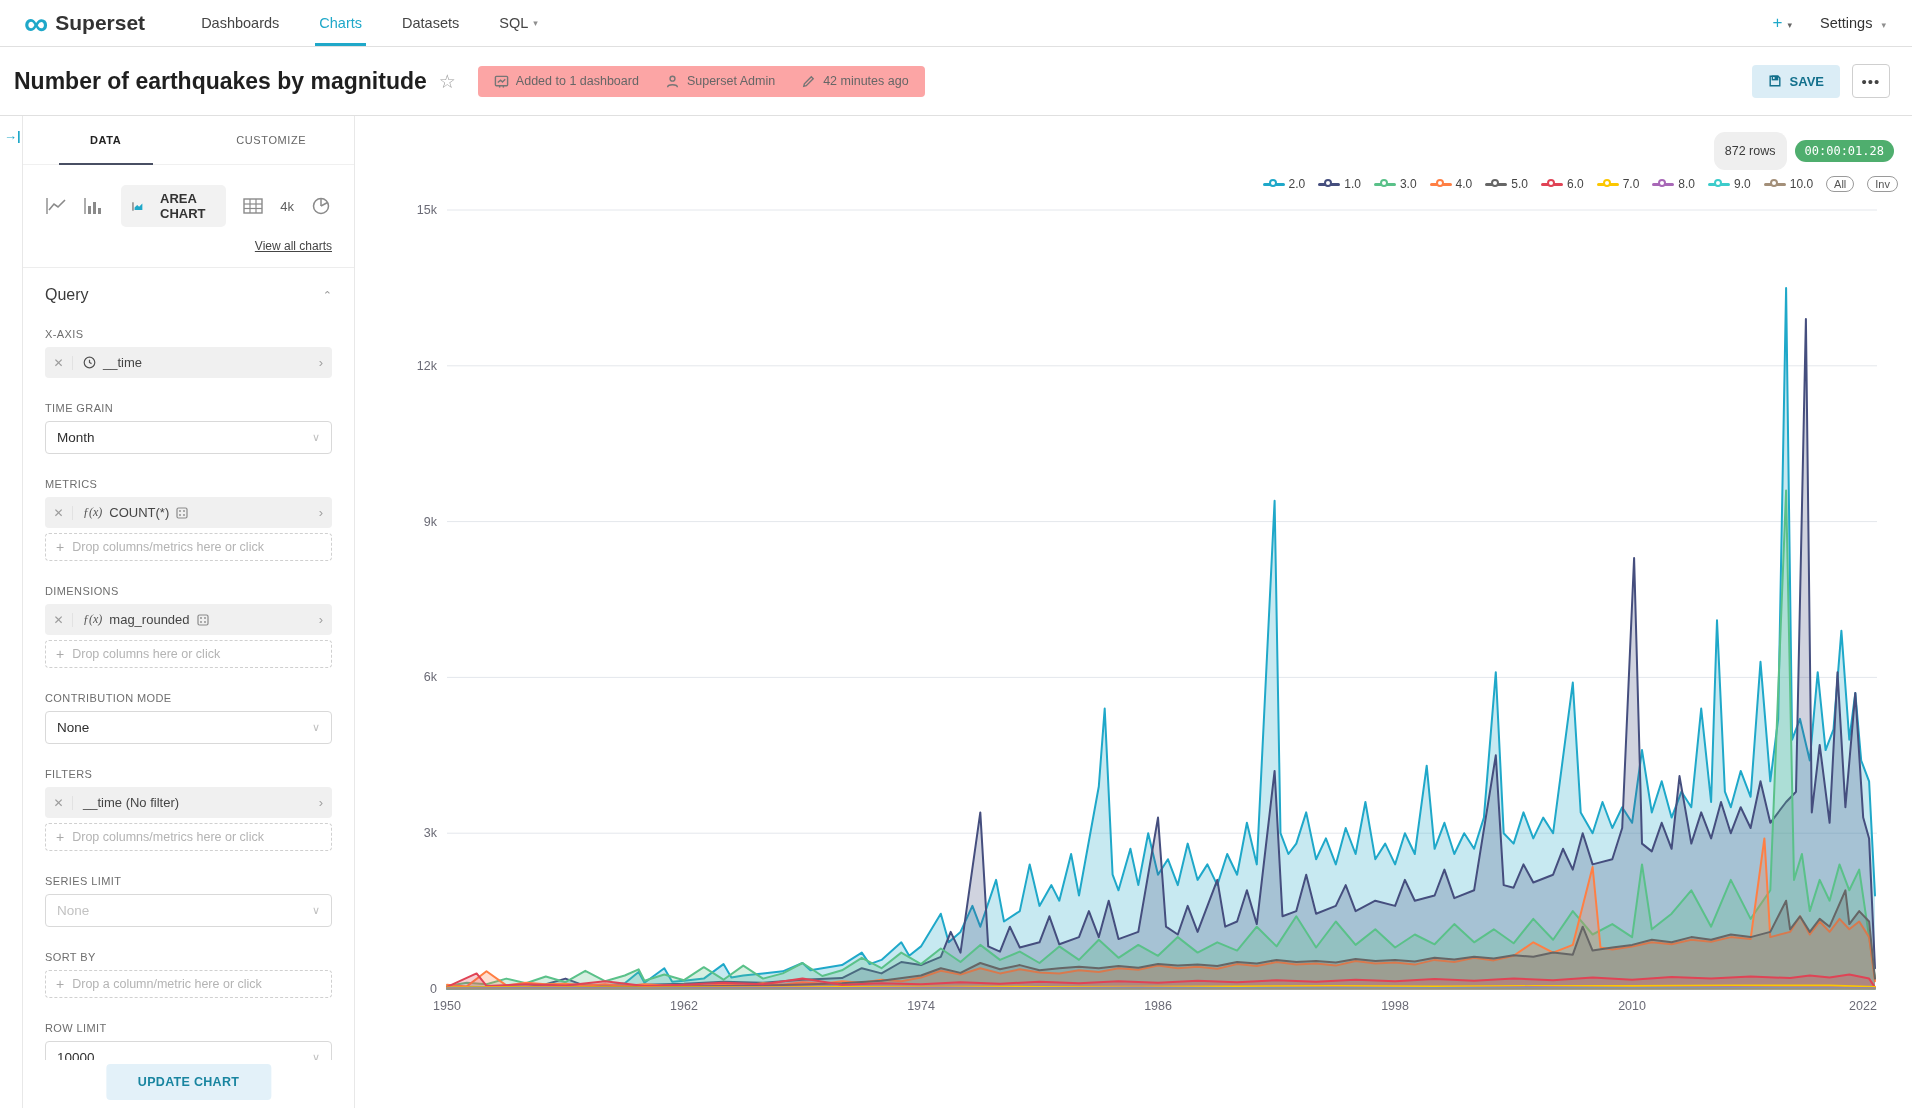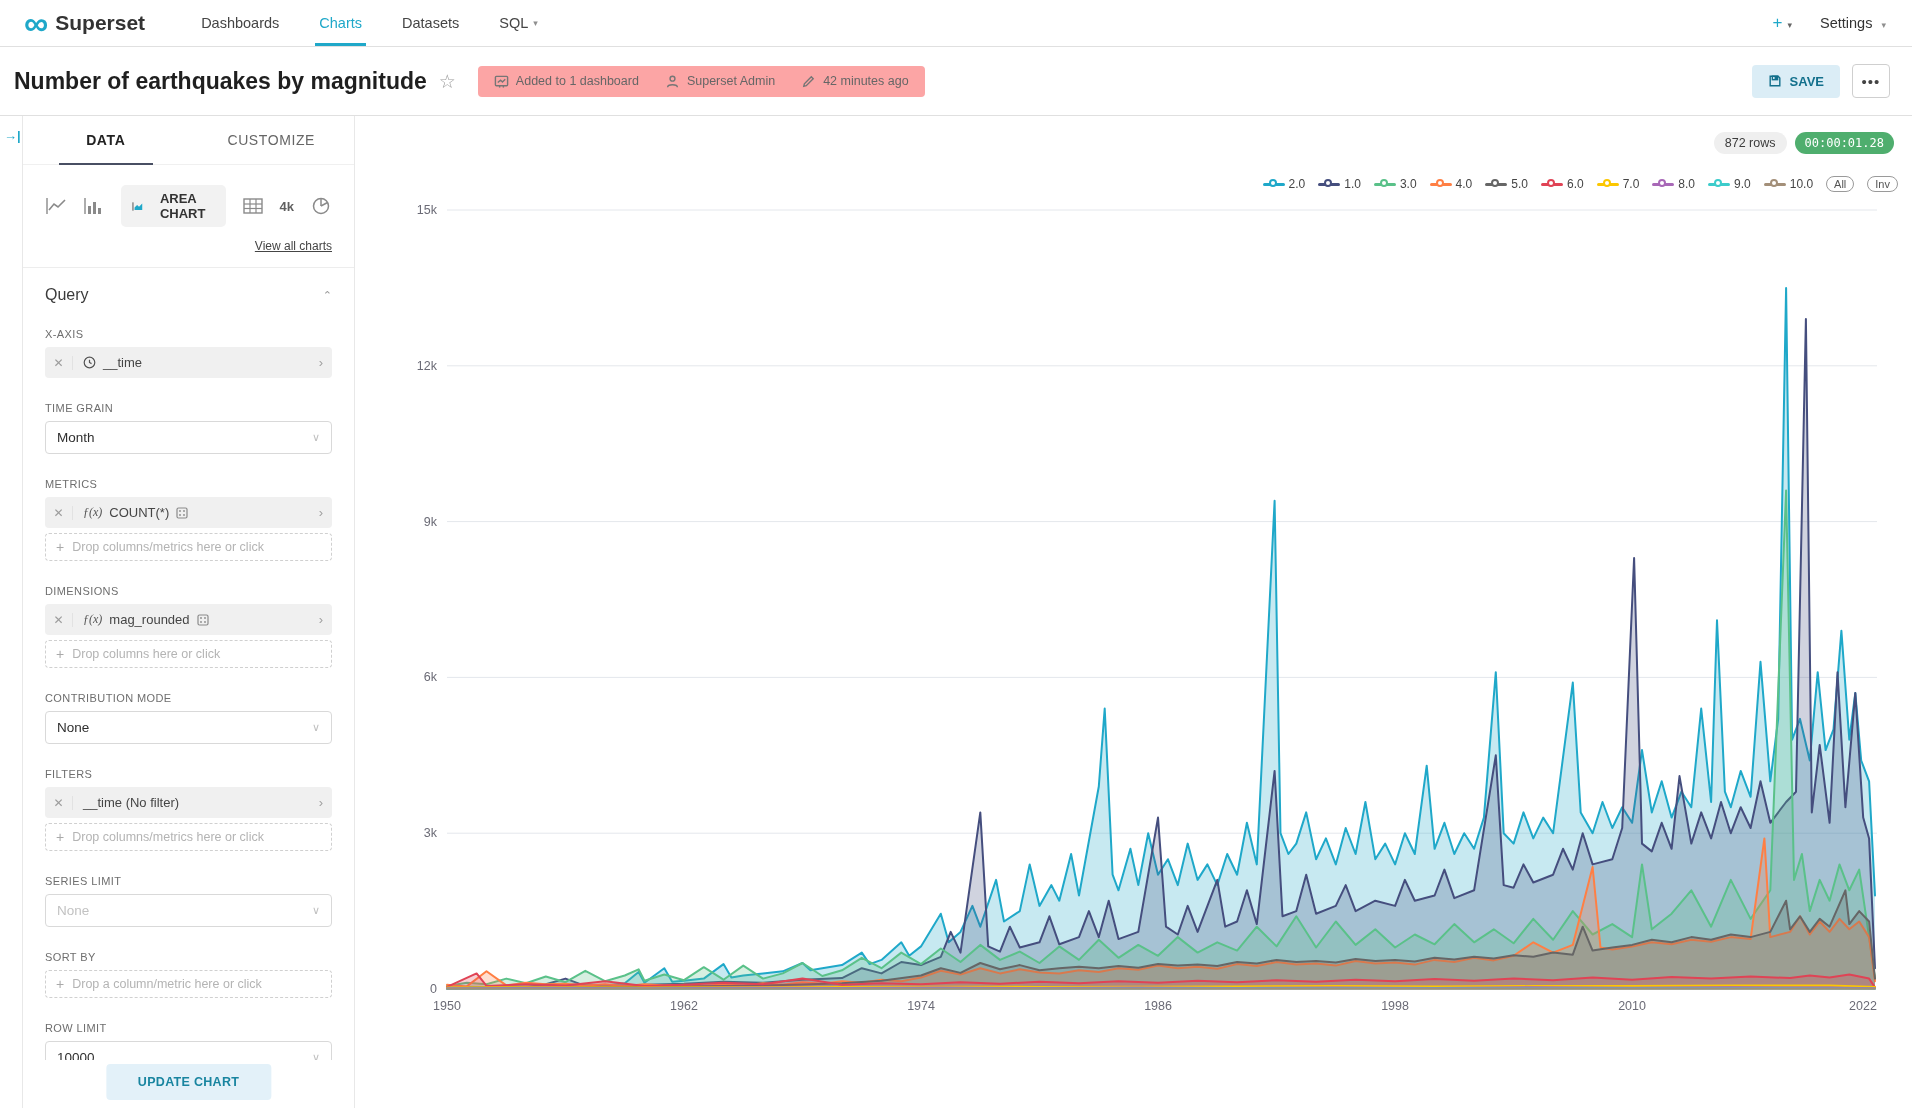--- a/index.html
+++ b/index.html
@@ -42,31 +42,31 @@
   .more-btn{background:#fff;border:1px solid #cfcfcf;border-radius:4px;width:38px;height:34px;
     font-size:15px;color:#444;letter-spacing:1px;cursor:pointer;}
   
   .workspace{position:absolute;left:0;top:116px;width:1912px;height:992px;display:flex;}
   .collapse-strip{width:23px;border-right:1px solid var(--panelborder);position:relative;}
   .collapse-icon{position:absolute;top:12px;left:4px;color:var(--teal);font-size:13px;font-weight:bold;}
   
   .control-panel{width:332px;border-right:1px solid var(--panelborder);position:relative;
     padding:0 22px;overflow:hidden;height:100%;}
   .panel-tabs{display:flex;height:49px;margin:0 -22px;border-bottom:1px solid #f0f0f0;}
-  .panel-tab{flex:1;display:flex;align-items:center;justify-content:center;font-size:14px;
+  .panel-tab{flex:1;display:flex;align-items:center;justify-content:center;font-size:11px;
     letter-spacing:.6px;color:#666;position:relative;cursor:pointer;}
   .panel-tab.active{color:#222;font-weight:bold;}
   .panel-tab.active::after{content:"";position:absolute;left:36px;right:36px;bottom:-1px;height:2px;background:var(--navy);}
   .viz-row{display:flex;align-items:center;gap:16px;margin-top:20px;}
   .viz-icon{width:22px;height:20px;cursor:pointer;}
   .viz-icon svg{width:22px;height:20px;}
   .viz-pill{display:flex;align-items:center;gap:17px;background:#f2f2f2;border-radius:5px;
     padding:6px 11px;font-size:13px;font-weight:bold;color:#333;cursor:pointer;}
   .viz-pill svg{width:17px;height:15px;}
-  .viz-4k{font-size:13px;color:#5f5f5f;cursor:pointer;font-weight:bold;}
+  .viz-4k{font-size:13px;color:#5f5f5f;cursor:pointer;}
   .view-all{display:block;text-align:right;margin-top:12px;font-size:12px;color:#454545;
     text-decoration:underline;cursor:pointer;}
   .panel-divider{height:1px;background:#ededed;margin:14px -22px 0;}
   .query-head{display:flex;align-items:center;justify-content:space-between;margin-top:18px;}
   .query-title{font-size:16px;color:#3b3b3b;}
   .chev-up{color:#9a9a9a;font-size:11px;}
   .ctl-label{font-size:11px;letter-spacing:.4px;color:#6e6e6e;margin-top:24px;margin-bottom:7px;}
   .pillbox{display:flex;align-items:center;background:var(--pillbg);border-radius:4px;height:31px;
     font-size:13px;color:#454545;overflow:hidden;cursor:pointer;}
   .pill-x{width:28px;text-align:center;color:#9b9b9b;font-size:12px;border-right:1px solid #e2e2e2;cursor:pointer;}
@@ -85,21 +85,21 @@
   .checkbox{width:17px;height:17px;border-radius:3px;background:var(--teal);color:#fff;
     display:flex;align-items:center;justify-content:center;font-size:12px;}
   .check-label{font-size:11.5px;letter-spacing:.3px;color:#555;}
   .update-bar{position:absolute;left:0;right:0;bottom:0;height:48px;background:#fff;}
   .update-btn{position:absolute;left:50%;transform:translateX(-50%);top:4px;background:#E3F1F9;
     color:#1985A0;font-weight:bold;font-size:12.5px;letter-spacing:.3px;border:none;border-radius:4px;
     padding:11px 32px;cursor:pointer;white-space:nowrap;}
   
   .main{flex:1;position:relative;background:#fff;}
   .status-row{position:absolute;top:16px;right:18px;display:flex;gap:8px;align-items:center;}
-  .rows-badge{background:#efefef;color:#3c3c3c;font-size:12.5px;border-radius:11px;padding:4px 11px;}
+  .rows-badge{background:#efefef;color:#3c3c3c;font-size:12.5px;border-radius:11px;padding:12px 11px;}
   .timer-badge{background:#4FAE6E;color:#fff;font-family:"DejaVu Sans Mono",monospace;
     font-size:12px;border-radius:11px;padding:4px 10px;}
   .legend{position:absolute;top:60px;right:14px;display:flex;align-items:center;gap:13px;}
   .legend-item{display:flex;align-items:center;gap:4px;font-size:12px;color:#454545;cursor:pointer;}
   .legend-glyph{position:relative;width:22px;height:10px;}
   .legend-glyph .bar{position:absolute;left:0;right:0;top:4px;height:3px;border-radius:2px;}
   .legend-glyph .ring{position:absolute;left:6px;top:0;width:8px;height:8px;border-radius:50%;
     background:#fff;border-width:2px;border-style:solid;}
   .legend-btn{border:1px solid #9a9a9a;border-radius:9px;font-size:11px;color:#555;
     padding:1px 7px;cursor:pointer;background:#fff;}

